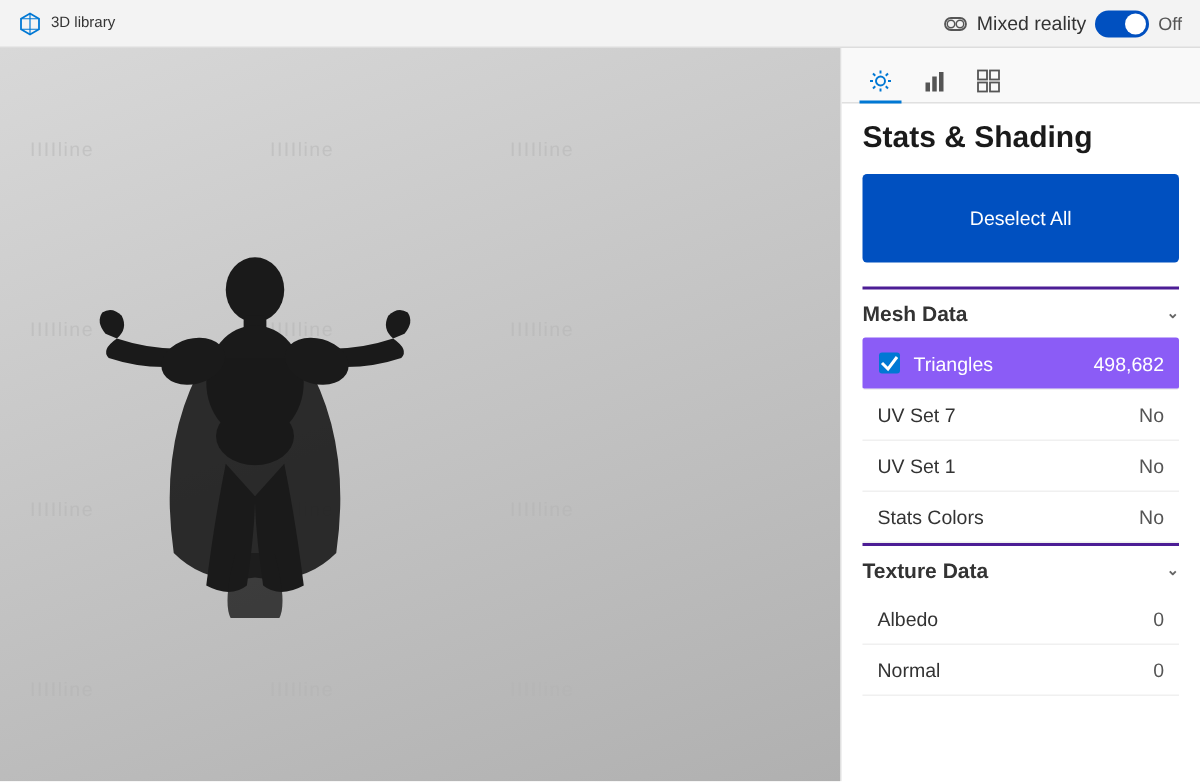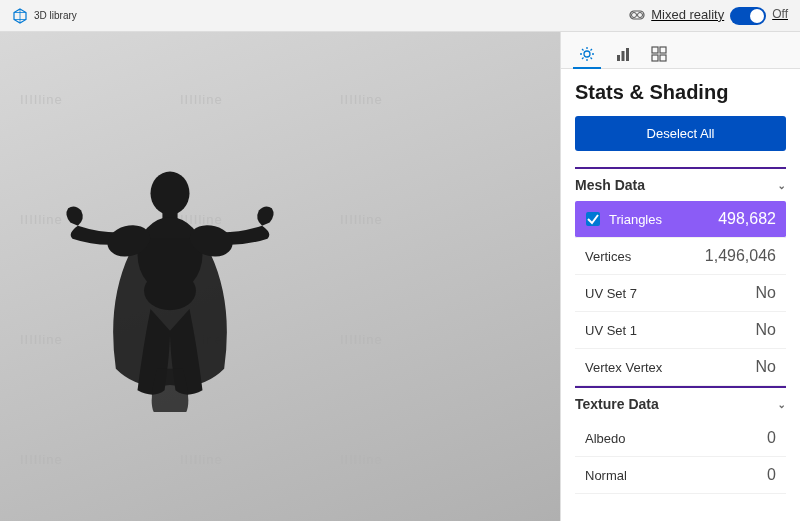--- a/index.html
+++ b/index.html
@@ -30,23 +30,23 @@
       font-size: 10px;
       color: #333;
       cursor: pointer;
     }
     .topbar-icon {
       width: 16px;
       height: 16px;
     }
     .toggle-container {
       display: flex;
+      align-items: center;
       gap: 6px;
       margin-left: auto;
-      text-decoration: underline;
     }
     .toggle-track {
       width: 36px;
       height: 18px;
       background: #0050c0;
       border-radius: 9px;
       position: relative;
       cursor: pointer;
     }
     .toggle-thumb {
@@ -148,21 +148,21 @@
 
     .panel-title {
       font-size: 20px;
       font-weight: 600;
       color: #1a1a1a;
       margin-bottom: 12px;
     }
 
     .deselect-btn {
       width: 100%;
-      padding: 10px 12px;
+      padding: 22px 12px;
       background: #0050c0;
       color: white;
       border: none;
       border-radius: 3px;
       font-size: 13px;
       cursor: pointer;
       margin-bottom: 16px;
     }
 
     .section-header {
@@ -209,21 +209,21 @@
     }
 
     .checkbox-icon {
       width: 16px;
       height: 16px;
       flex-shrink: 0;
     }
 
     .row-value {
       color: #555;
-      font-size: 16px;
+      font-size: 13px;
     }
 
     .indent-row {
       padding-left: 10px;
     }
   </style>
 </head>
 <body>
 
 <div id="topbar">
@@ -351,40 +351,36 @@
           <svg class="checkbox-icon" viewBox="0 0 16 16">
             <rect x="1" y="1" width="14" height="14" rx="2" fill="#0078d4"></rect>
             <polyline points="3,8 7,12 13,4" stroke="white" stroke-width="2" fill="none"></polyline>
           </svg>
           <span>Triangles</span>
         </div>
         <span class="row-value">498,682</span>
       </div>
 
       
-      <div class="data-row indent-row">
-        <span>Vertices</span>
-        <span class="row-value">1,496,046</span>
-      </div>
 
       
       <div class="data-row indent-row">
         <span>UV Set 7</span>
         <span class="row-value">No</span>
       </div>
 
       
       <div class="data-row indent-row">
         <span>UV Set 1</span>
         <span class="row-value">No</span>
       </div>
 
       
       <div class="data-row indent-row">
-        <span>Vertex Vertex</span>
+        <span>Stats Colors</span>
         <span class="row-value">No</span>
       </div>
 
       
 
       
       <div class="section-header">
         <span>Texture Data</span>
         <span class="chevron">⌄</span>
       </div>

